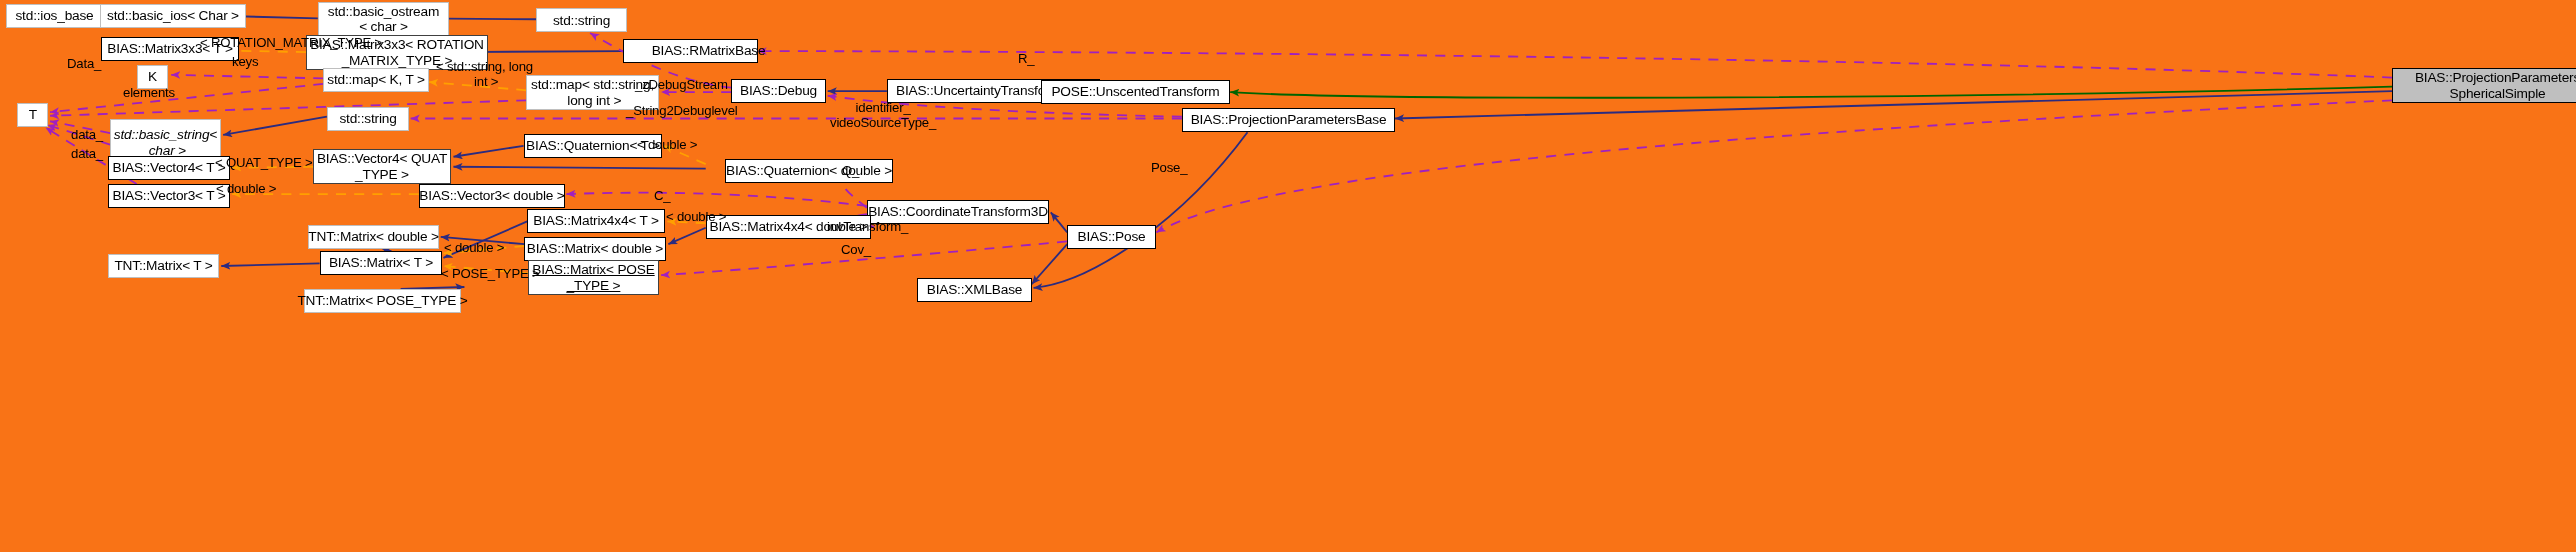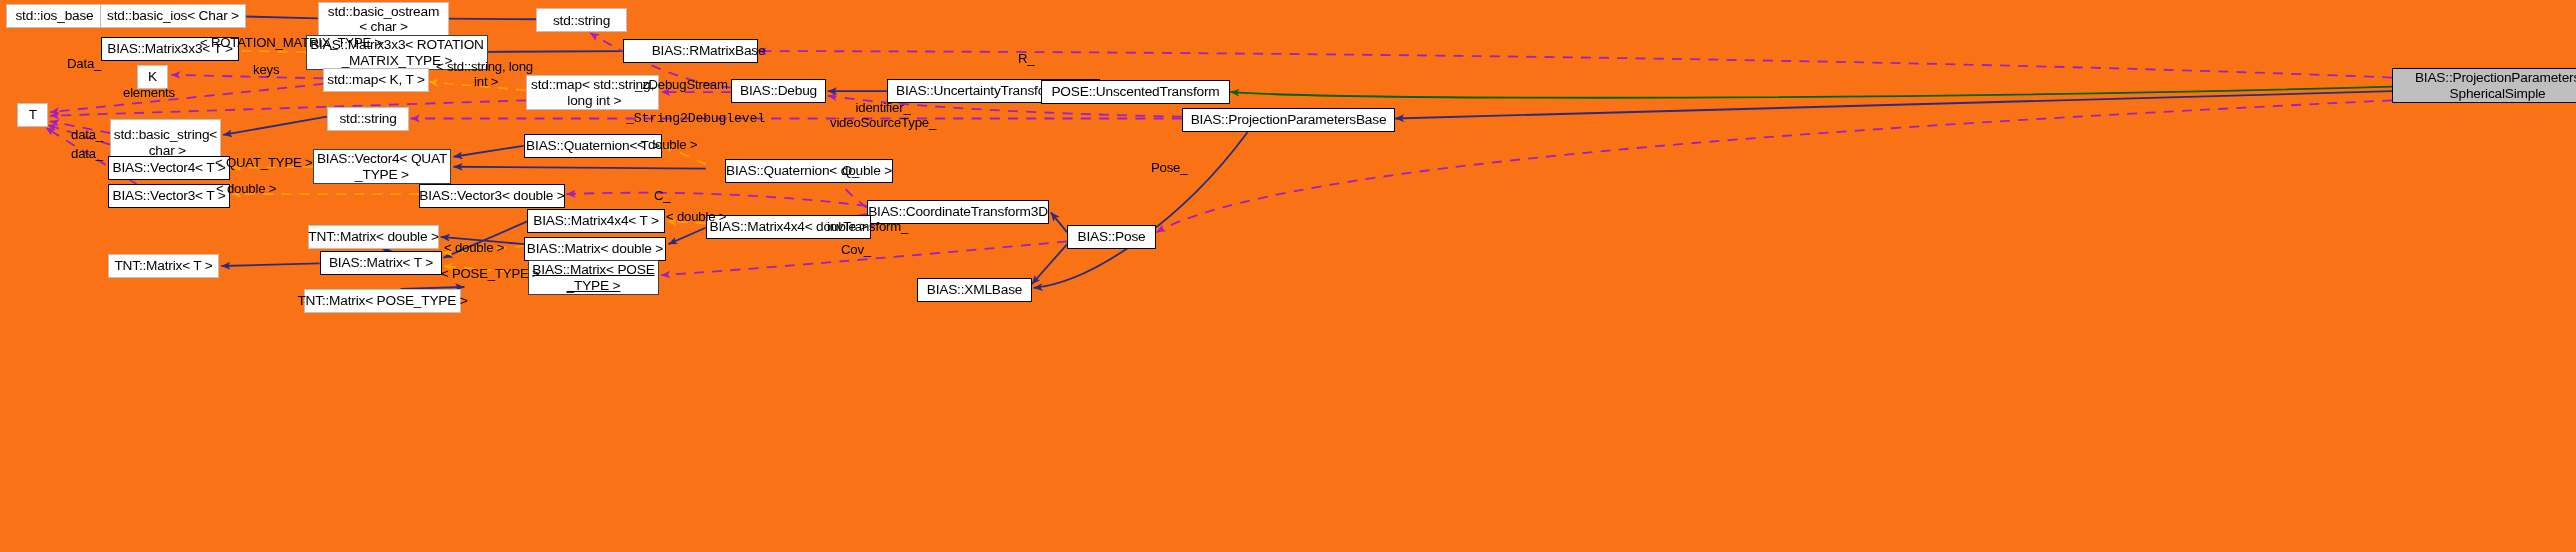--- a/index.html
+++ b/index.html
@@ -149,21 +149,21 @@
       <div class="node plain" style="left: 137px; top: 65px; width: 31px; height: 24px;">K</div>
       <div class="node plain" style="left: 323px; top: 68px; width: 106px; height: 24px;">std::map&lt; K, T &gt;</div>
       <div class="node plain" style="left: 526px; top: 75px; width: 133px; height: 35px;">std::map&lt; std::string,
  long int &gt;</div>
       <div class="node klass" style="left: 731px; top: 79px; width: 95px; height: 24px;">BIAS::Debug</div>
       <div class="node klass" style="left: 887px; top: 79px; width: 213px; height: 24px;">BIAS::UncertaintyTransformBase</div>
       <div class="node klass" style="left: 1041px; top: 80px; width: 189px; height: 24px;">POSE::UnscentedTransform</div>
       <div class="node plain" style="left: 17.3px; top: 103px; width: 31px; height: 24px;">T</div>
       <div class="node plain" style="left: 327px; top: 107px; width: 82px; height: 24px;">std::string</div>
       <div class="node klass" style="left: 1182px; top: 108px; width: 213px; height: 24px;">BIAS::ProjectionParametersBase</div>
-      <div class="node plain" style="left: 110px; top: 119px; width: 111px; height: 47px;">std::basic_string&lt;
+      <div class="node plain" style="left: 110px; top: 119px; width: 111px; height: 47px; font-style: italic;">std::basic_string&lt;
  char &gt;</div>
       <div class="node klass" style="left: 524px; top: 134px; width: 138px; height: 24px;">BIAS::Quaternion&lt; T &gt;</div>
       <div class="node klass" style="left: 108px; top: 156px; width: 122px; height: 24px;">BIAS::Vector4&lt; T &gt;</div>
       <div class="node tmpl" style="left: 313px; top: 149px; width: 138px; height: 35px;">BIAS::Vector4&lt; QUAT
 _TYPE &gt;</div>
       <div class="node klass" style="left: 706px; top: 159px; width: 168px; height: 24px; margin-left: 19px;">BIAS::Quaternion&lt; double &gt;</div>
       <div class="node klass" style="left: 108px; top: 184px; width: 122px; height: 24px;">BIAS::Vector3&lt; T &gt;</div>
       <div class="node klass" style="left: 419px; top: 184px; width: 146px; height: 24px;">BIAS::Vector3&lt; double &gt;</div>
       <div class="node klass" style="left: 867px; top: 200px; width: 182px; height: 24px;">BIAS::CoordinateTransform3D</div>
       <div class="node klass" style="left: 527px; top: 209px; width: 138px; height: 24px;">BIAS::Matrix4x4&lt; T &gt;</div>
@@ -174,27 +174,27 @@
       <div class="node plain" style="left: 108px; top: 254px; width: 111px; height: 24px;">TNT::Matrix&lt; T &gt;</div>
       <div class="node klass" style="left: 320px; top: 251px; width: 122px; height: 24px;">BIAS::Matrix&lt; T &gt;</div>
       <div class="node tmpl" style="left: 528px; top: 260px; width: 131px; height: 35px; text-decoration: underline;">BIAS::Matrix&lt; POSE
 _TYPE &gt;</div>
       <div class="node klass" style="left: 917px; top: 278px; width: 115px; height: 24px;">BIAS::XMLBase</div>
       <div class="node plain" style="left: 304px; top: 289px; width: 157px; height: 24px;">TNT::Matrix&lt; POSE_TYPE &gt;</div>
     </div>
   <div id="label-layer">
       <div class="edge-label" style="left: 200px; top: 35px;">&lt; ROTATION_MATRIX_TYPE &gt;</div>
       <div class="edge-label" style="left: 67px; top: 56px;">Data_</div>
-      <div class="edge-label" style="left: 232px; top: 62px; margin-left: 21px;">keys</div>
+      <div class="edge-label" style="left: 232px; top: 54px;">keys</div>
       <div class="edge-label" style="left: 428px; top: 59px; padding-left: 8px;">&lt; std::string, long
  int &gt;</div>
       <div class="edge-label" style="left: 635px; top: 77px;">_zDebugStream</div>
       <div class="edge-label" style="left: 1018px; top: 51px;">R_</div>
       <div class="edge-label" style="left: 123px; top: 85px;">elements</div>
-      <div class="edge-label" style="left: 626px; top: 111px; font-family: Liberation Mono, monospace;">_String2Debuglevel</div>
+      <div class="edge-label" style="left: 626px; top: 103px;">_String2Debuglevel</div>
       <div class="edge-label" style="left: 830px; top: 100px;">identifier_
 videoSourceType_</div>
       <div class="edge-label" style="left: 71px; top: 127px;">data_</div>
       <div class="edge-label" style="left: 637px; top: 137px;">&lt; double &gt;</div>
       <div class="edge-label" style="left: 71px; top: 146px;">data_</div>
       <div class="edge-label" style="left: 215px; top: 155px;">&lt; QUAT_TYPE &gt;</div>
       <div class="edge-label" style="left: 842px; top: 163px;">Q_</div>
       <div class="edge-label" style="left: 1151px; top: 160px;">Pose_</div>
       <div class="edge-label" style="left: 216px; top: 181px;">&lt; double &gt;</div>
       <div class="edge-label" style="left: 654px; top: 188px;">C_</div>

